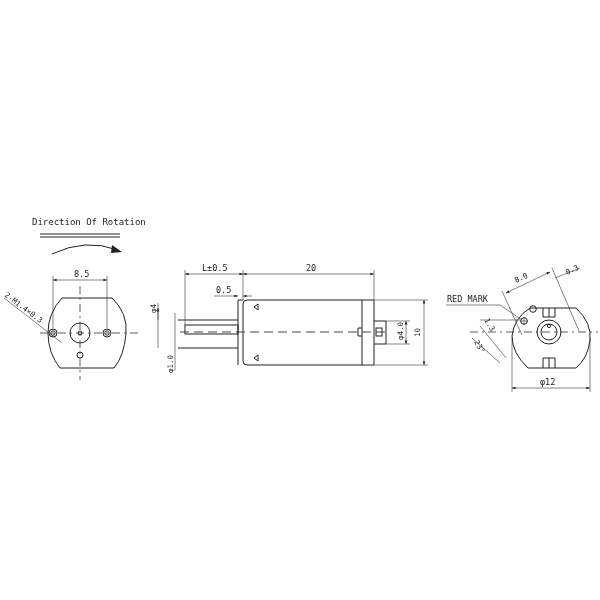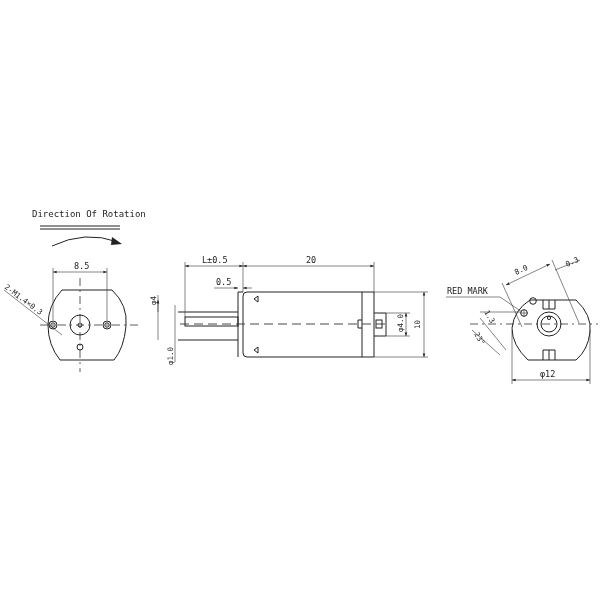--- a/index.html
+++ b/index.html
@@ -1,16 +1,16 @@
 <!DOCTYPE html>
 <html><head>
 <meta charset="utf-8">
 <style>
   html, body { margin:0; padding:0; background:#ffffff; }
-  #canvas { position:relative; width:600px; height:532px; background:#fff; overflow:hidden; }
+  #canvas { position:relative; width:600px; height:532px; background:#fff; overflow:hidden;margin-top:8px; }
   svg { position:absolute; left:0; top:0; }
   .ln { stroke:#222; stroke-width:1; fill:none; }
   .thin { stroke:#333; stroke-width:0.6; fill:none; }
   .dash { stroke:#333; stroke-width:0.8; fill:none; stroke-dasharray:8 4 2 4; }
   .dash2 { stroke:#333; stroke-width:0.9; fill:none; stroke-dasharray:9 5; }
   .txt { font-family:"DejaVu Sans Mono","Liberation Mono",monospace; font-size:8.5px; fill:#222; }
   .txt-s { font-family:"DejaVu Sans Mono","Liberation Mono",monospace; font-size:7.5px; fill:#222; }
   .title { font-family:"DejaVu Sans Mono","Liberation Mono",monospace; font-size:9px; fill:#222; }
 </style>
 </head>

